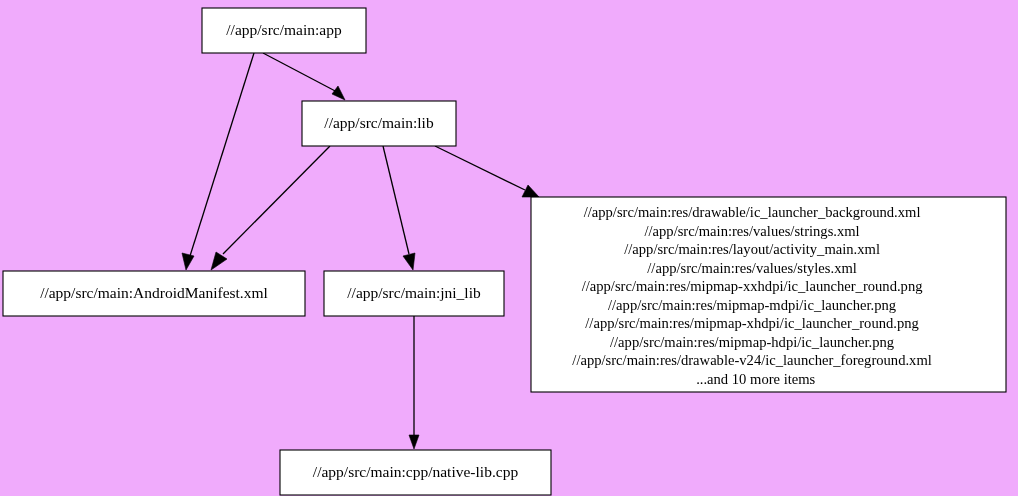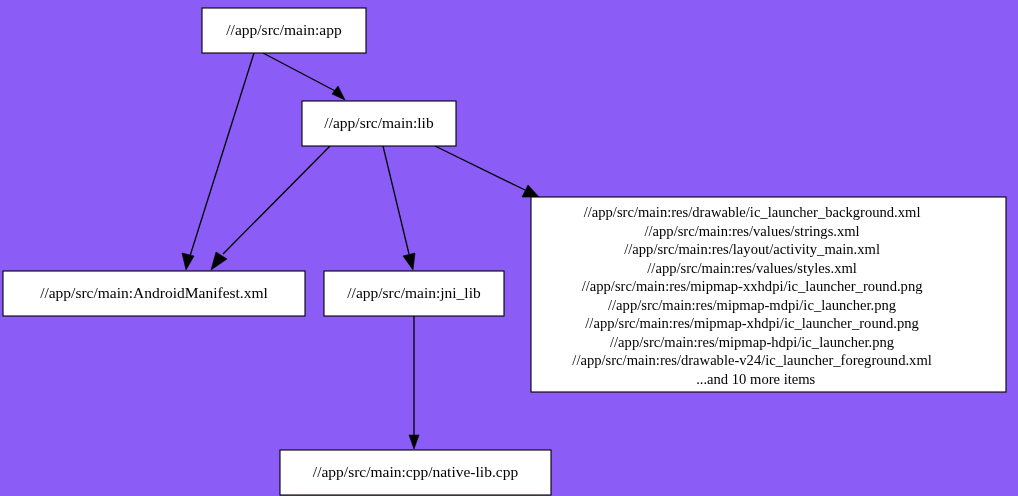--- a/index.html
+++ b/index.html
@@ -11,21 +11,21 @@
   body {
     width: 1018px;
     height: 496px;
     overflow: hidden;
     font-family: "Liberation Serif", "DejaVu Serif", serif;
   }
   #graph-root {
     position: relative;
     width: 1018px;
     height: 496px;
-    background: #8b5cf6;
+    background: #f0abfc;
   }
   svg.graph-canvas {
     position: absolute;
     top: 0;
     left: 0;
     width: 1018px;
     height: 496px;
   }
   .node-box {
     fill: #ffffff;

